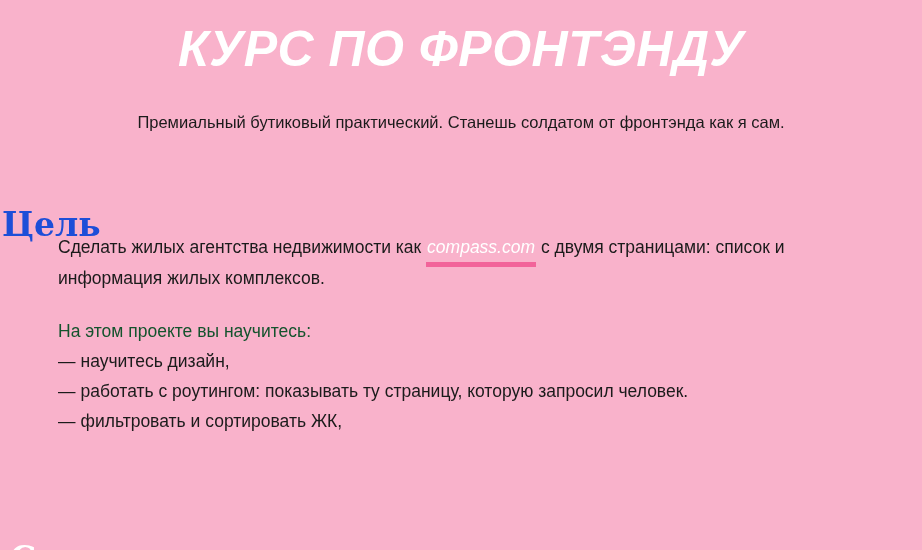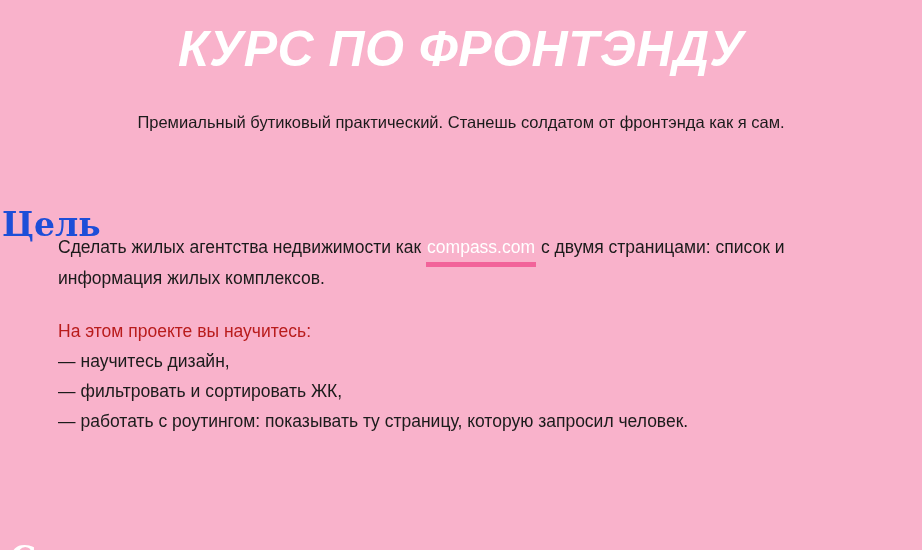--- a/index.html
+++ b/index.html
@@ -85,20 +85,21 @@
     margin: 0;
   }
 
   .link-chip {
     position: relative;
     display: inline-block;
     color: #ffffff;
     text-decoration: none;
     padding: 0 1px;
     cursor: pointer;
+    font-style: italic;
   }
   .link-chip::after {
     content: "";
     position: absolute;
     left: 0;
     right: 0;
     bottom: -4px;
     height: 5px;
     background: #f2639a;
   }
@@ -106,21 +107,21 @@
   
   .learn-block {
     position: absolute;
     left: 58px;
     top: 316px;
     width: 800px;
     z-index: 2;
   }
 
   .learn-intro {
-    color: #b91c1c;
+    color: #14532d;
     font-family: "Liberation Sans", sans-serif;
     font-size: 17.5px;
     line-height: 30px;
     margin: 0 0 0 0;
     white-space: nowrap;
   }
 
   .learn-list {
     list-style: none;
     margin: 0;
@@ -168,20 +169,20 @@
 
   <div class="body-block">
     <p class="body-paragraph"><span>Сделать жилых агентства недвижимости как </span><a class="link-chip" href="#">compass.com</a><span> с двумя страницами: список и информация жилых комплексов.</span></p>
   </div>
 
   <div class="learn-block">
     <p class="learn-intro">На этом проекте вы научитесь:</p>
 
     <ul class="learn-list">
       <li><span class="dash">—</span><span>научитесь дизайн,</span></li>
+      <li><span class="dash">—</span><span>работать с роутингом: показывать ту страницу, которую запросил человек.</span></li>
       <li><span class="dash">—</span><span>фильтровать и сортировать ЖК,</span></li>
-      <li><span class="dash">—</span><span>работать с роутингом: показывать ту страницу, которую запросил человек.</span></li>
     </ul>
   </div>
 
   <div class="next-heading">С</div>
 
 </div>
 
 </body></html>

